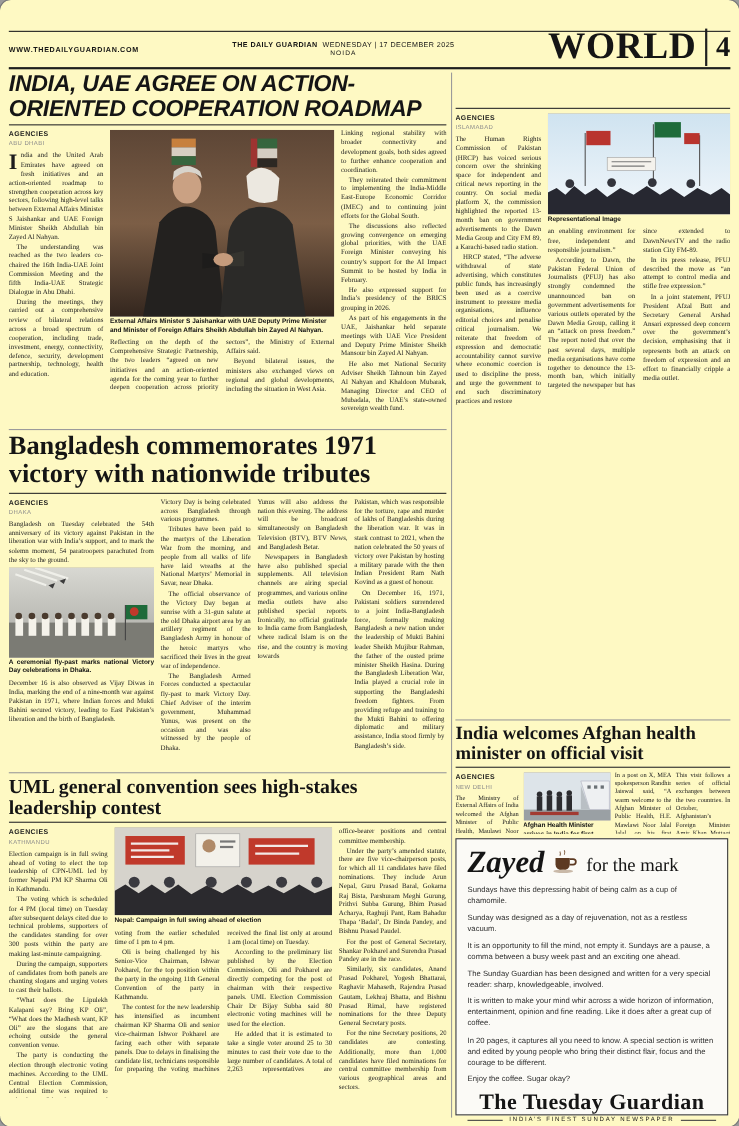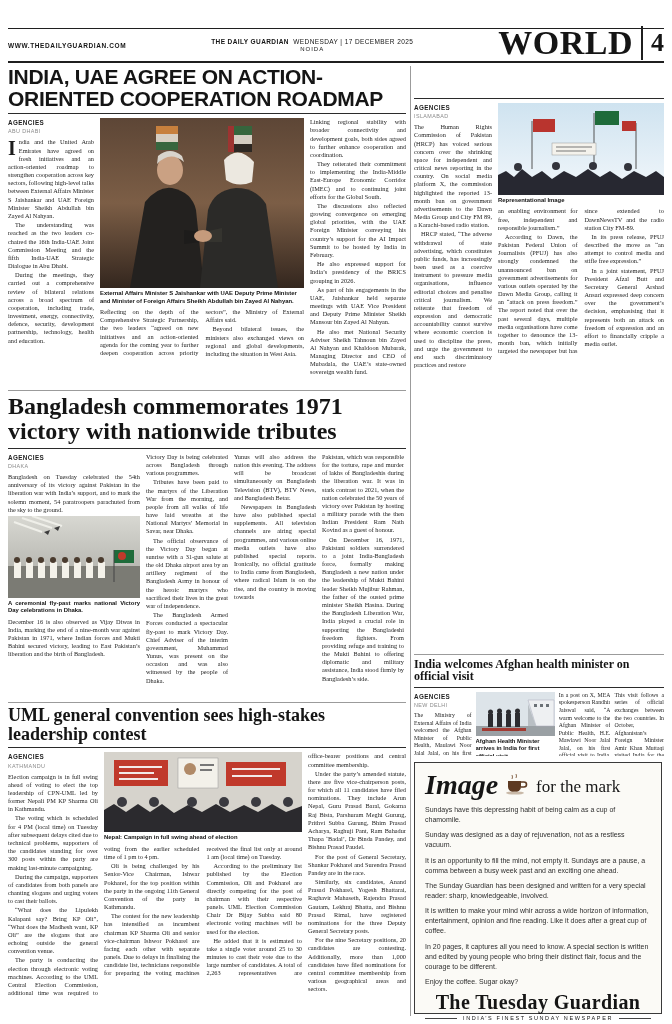--- a/index.html
+++ b/index.html
@@ -1,36 +1,36 @@
 <!DOCTYPE html>
 <html><head>
 <meta charset="utf-8">
 <style>
   html,body{margin:0;padding:0;background:#9a9a9a;}
-  .page{position:relative;width:672px;height:1024px;margin:0 auto;background:#ffffff;
-        font-family:"Liberation Serif",serif;color:#151515;overflow:hidden;outline:1px solid #777;}
+  .page{position:relative;width:672px;height:1024px;margin:0 auto;background:#fef9c3;
+        font-family:"Liberation Serif",serif;color:#151515;overflow:hidden;outline:1px solid #777;border-radius:10px;}
   .abs{position:absolute;}
   .rule-h{position:absolute;background:#1f1f1f;}
   .rule-light{position:absolute;background:#9b9b9b;}
 
   
   .mast{position:absolute;left:8px;top:30px;width:656px;height:30px;display:flex;align-items:flex-end;justify-content:space-between;}
   .mast-left{font:bold 6.5px "Liberation Sans",sans-serif;letter-spacing:.6px;align-self:center;}
   .mast-center{text-align:center;font-family:"Liberation Sans",sans-serif;align-self:center;}
   .mast-center .l1{font-size:6.5px;letter-spacing:.4px;}
   .mast-center .l1 b{font-weight:bold;}
   .mast-center .l2{font-size:6px;letter-spacing:1px;margin-top:1px;}
   .mast-right{display:flex;align-items:center;gap:8px;}
   .section-name{font:bold 34px/0.9 "Liberation Serif",serif;letter-spacing:.5px;}
   .page-no{font:bold 26px/1 "Liberation Serif",serif;}
   .mast-vbar{width:2px;height:34px;background:#1f1f1f;}
 
   
   .article{position:absolute;overflow:hidden;}
-  .hl-sans{font-family:"Liberation Sans",sans-serif;font-weight:800;font-size:21px;line-height:1.03;letter-spacing:-.3px;margin:0;}
+  .hl-sans{font-family:"Liberation Sans",sans-serif;font-weight:800;font-size:21px;line-height:1.03;letter-spacing:-.3px;margin:0;font-style:italic;}
   .hl-serif{font-family:"Liberation Serif",serif;font-weight:700;margin:0;line-height:1.04;}
   .hl-rule{height:1px;background:#2b2b2b;margin:4px 0;}
   .byline{font-family:"Liberation Sans",sans-serif;margin:1px 0 3px;}
   .agency{display:block;font-weight:bold;font-size:6.3px;letter-spacing:.4px;}
   .place{display:block;font-size:5.4px;color:#8b8b8b;letter-spacing:.4px;margin-top:1px;}
   .bodytext{font-size:6.3px;line-height:1.3;text-align:justify;color:#1c1c1c;}
   .bodytext p{margin:0 0 1px;text-indent:7px;}
   .bodytext p:first-child{text-indent:0;}
   .dropcap-target p:first-child::first-letter{float:left;font:700 20px/0.8 "Liberation Serif",serif;padding:2px 3px 0 0;}
   .caption{font:bold 5.9px/1.25 "Liberation Sans",sans-serif;color:#111;margin:2px 0 3px;}
@@ -43,21 +43,21 @@
   
   #india-uae{left:8px;top:66px;width:398px;height:322px;}
   #india-uae .body-row{height:264px;}
   #pfuj{left:414px;top:94px;width:250px;height:558px;}
   #pfuj .hl-serif{font-size:16.5px;}
   #pfuj .body-row{height:506px;}
   #bangladesh{left:8px;top:394px;width:398px;height:306px;}
   #bangladesh .hl-serif{font-size:24px;}
   #bangladesh .body-row{height:250px;}
   #afghan{left:414px;top:658px;width:250px;height:100px;}
-  #afghan .hl-serif{font-size:12px;}
+  #afghan .hl-serif{font-size:17px;}
   #afghan .body-row{height:64px;}
   #afghan .bodytext{font-size:5.8px;}
   #uml{left:8px;top:706px;width:398px;height:310px;}
   #uml .hl-serif{font-size:18px;}
   #uml .body-row{height:246px;}
 
   
   #coffee{left:414px;top:762px;width:248px;height:252px;border:1px solid #3a3a3a;box-sizing:border-box;
           padding:8px 10px 6px;background:#fbfaf6;}
   .coffee-head{display:flex;align-items:flex-end;gap:7px;margin-bottom:6px;}
@@ -396,21 +396,21 @@
           <p>Under the party’s amended statute, there are five vice-chairperson posts, for which all 11 candidates have filed nominations. They include Arun Nepal, Guru Prasad Baral, Gokarna Raj Bista, Parshuram Meghi Gurung, Prithvi Subba Gurung, Bhim Prasad Acharya, Raghuji Pant, Ram Bahadur Thapa ‘Badal’, Dr Binda Pandey, and Bishnu Prasad Paudel.</p>
           <p>For the post of General Secretary, Shankar Pokharel and Surendra Prasad Pandey are in the race.</p>
           <p>Similarly, six candidates, Anand Prasad Pokharel, Yogesh Bhattarai, Raghavir Mahaseth, Rajendra Prasad Gautam, Lekhraj Bhatta, and Bishnu Prasad Rimal, have registered nominations for the three Deputy General Secretary posts.</p>
           <p>For the nine Secretary positions, 20 candidates are contesting. Additionally, more than 1,000 candidates have filed nominations for central committee membership from various geographical areas and sectors.</p>
         </div>
     </div>
   </section>
 
   <section class="abs" id="coffee">
     <div class="coffee-head">
-      <span class="coffee-script">Image</span>
+      <span class="coffee-script">Zayed</span>
       <span>
         <svg width="24" height="22" viewBox="0 0 24 22">
           <path d="M7 2 q1 2 0 4 M11 1 q1 2 0 4" stroke="#8a6a50" stroke-width="1" fill="none"></path>
           <path d="M3 8 h13 v6 a6 5 0 0 1 -13 0 Z" fill="#5d3a22"></path>
           <path d="M16 9 h3 a2.5 2.5 0 0 1 0 5 h-3" fill="none" stroke="#5d3a22" stroke-width="1.6"></path>
           <ellipse cx="10" cy="20" rx="9" ry="1.6" fill="#c9b9a8"></ellipse>
         </svg>
       </span>
       <span class="coffee-rest">for the mark</span>
     </div>

